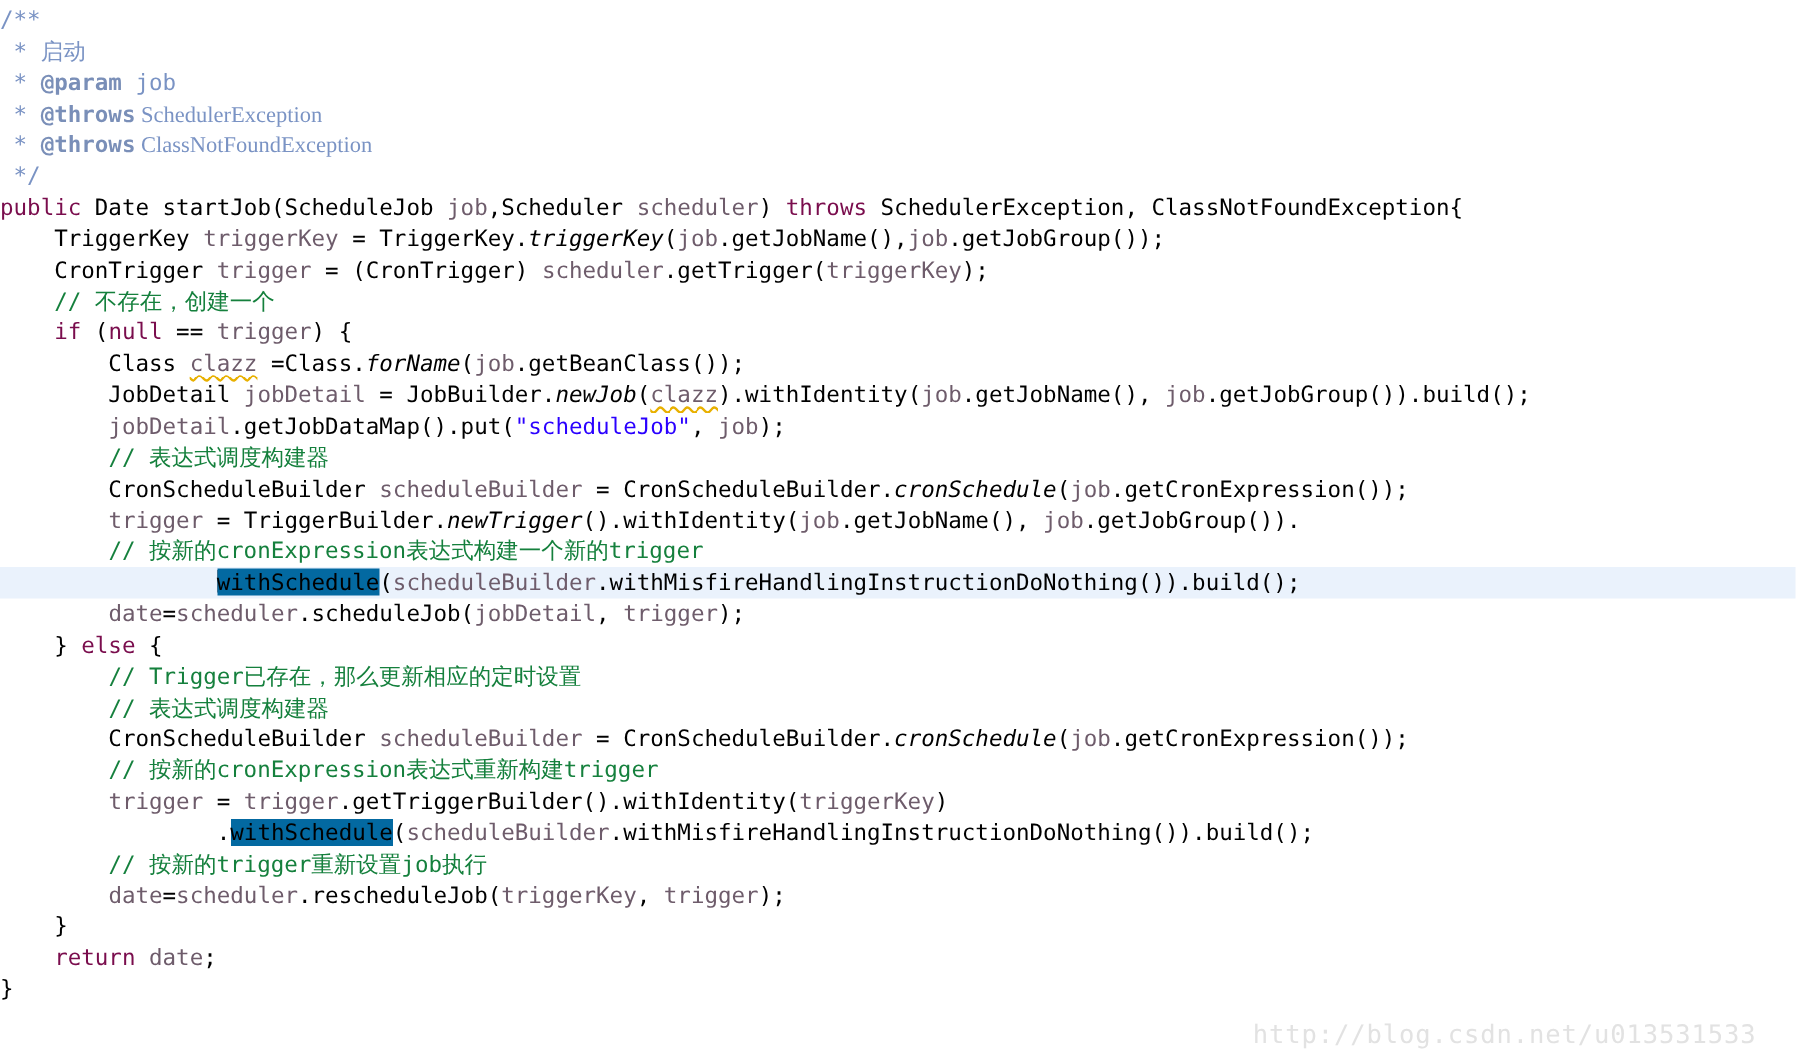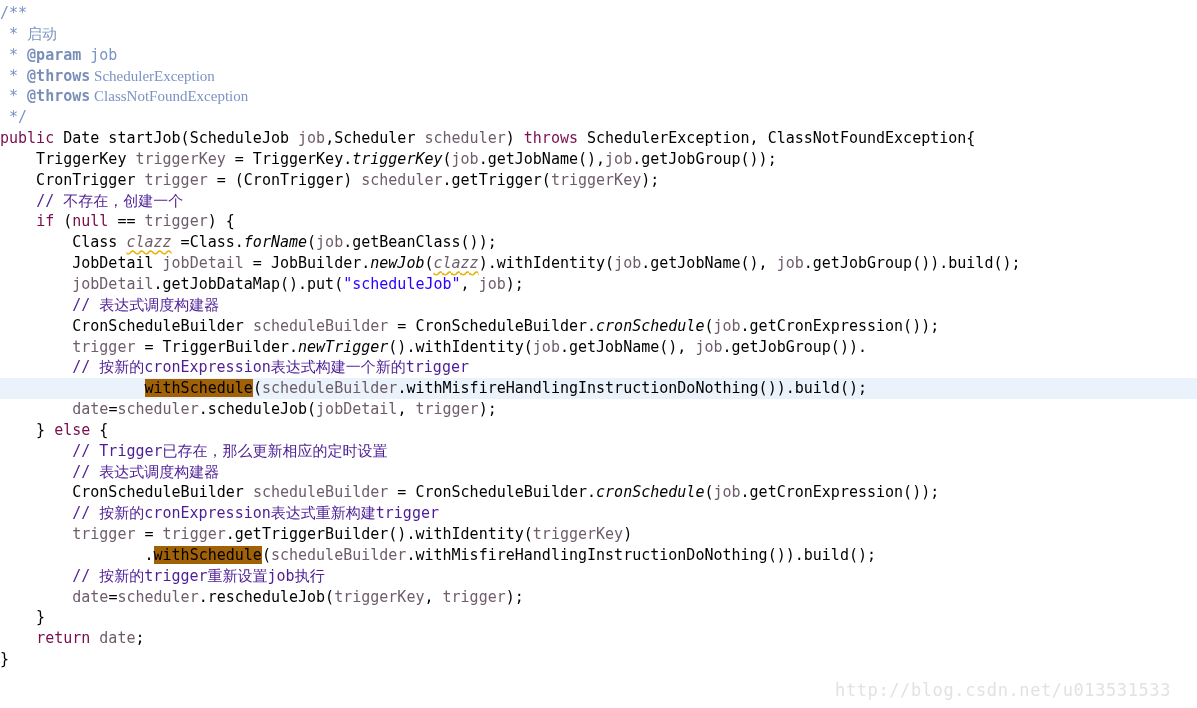--- a/index.html
+++ b/index.html
@@ -35,37 +35,36 @@
 
   
   .code-line.hl {
     background: #eaf2fc;
   }
 
   
   .kw      { color: #7a0d4d; font-weight: normal; }                              
   .var     { color: #6e5c6b; }
   .mth     { color: #000000; font-style: italic; }          
-  .cmt     { color: #4c1d95; }                              
+  .cmt     { color: #15803d; }                              
   .doc     { color: #7a93c4; }                              
   .doctag  { color: #7a8fb8; font-weight: bold; }           
   .docref  { color: #7a93c4; font-family: Liberation Serif, serif; }
   .str     { color: #2a00ff; }                              
   .plain   { color: #000000; }
 
   
-  .occ { background: #a16207; }
+  .occ { background: #0369a1; }
 
   
   .squig {
     text-decoration: underline;
     text-decoration-style: wavy;
     text-decoration-color: #e8b000;
     text-underline-offset: 2px;
-    font-style: italic;
   }
 
   
   .caret {
     display: inline-block;
     width: 0;
     border-left: 2px solid #000000;
     height: 15px;
     vertical-align: -2px;
     margin-right: -2px;

